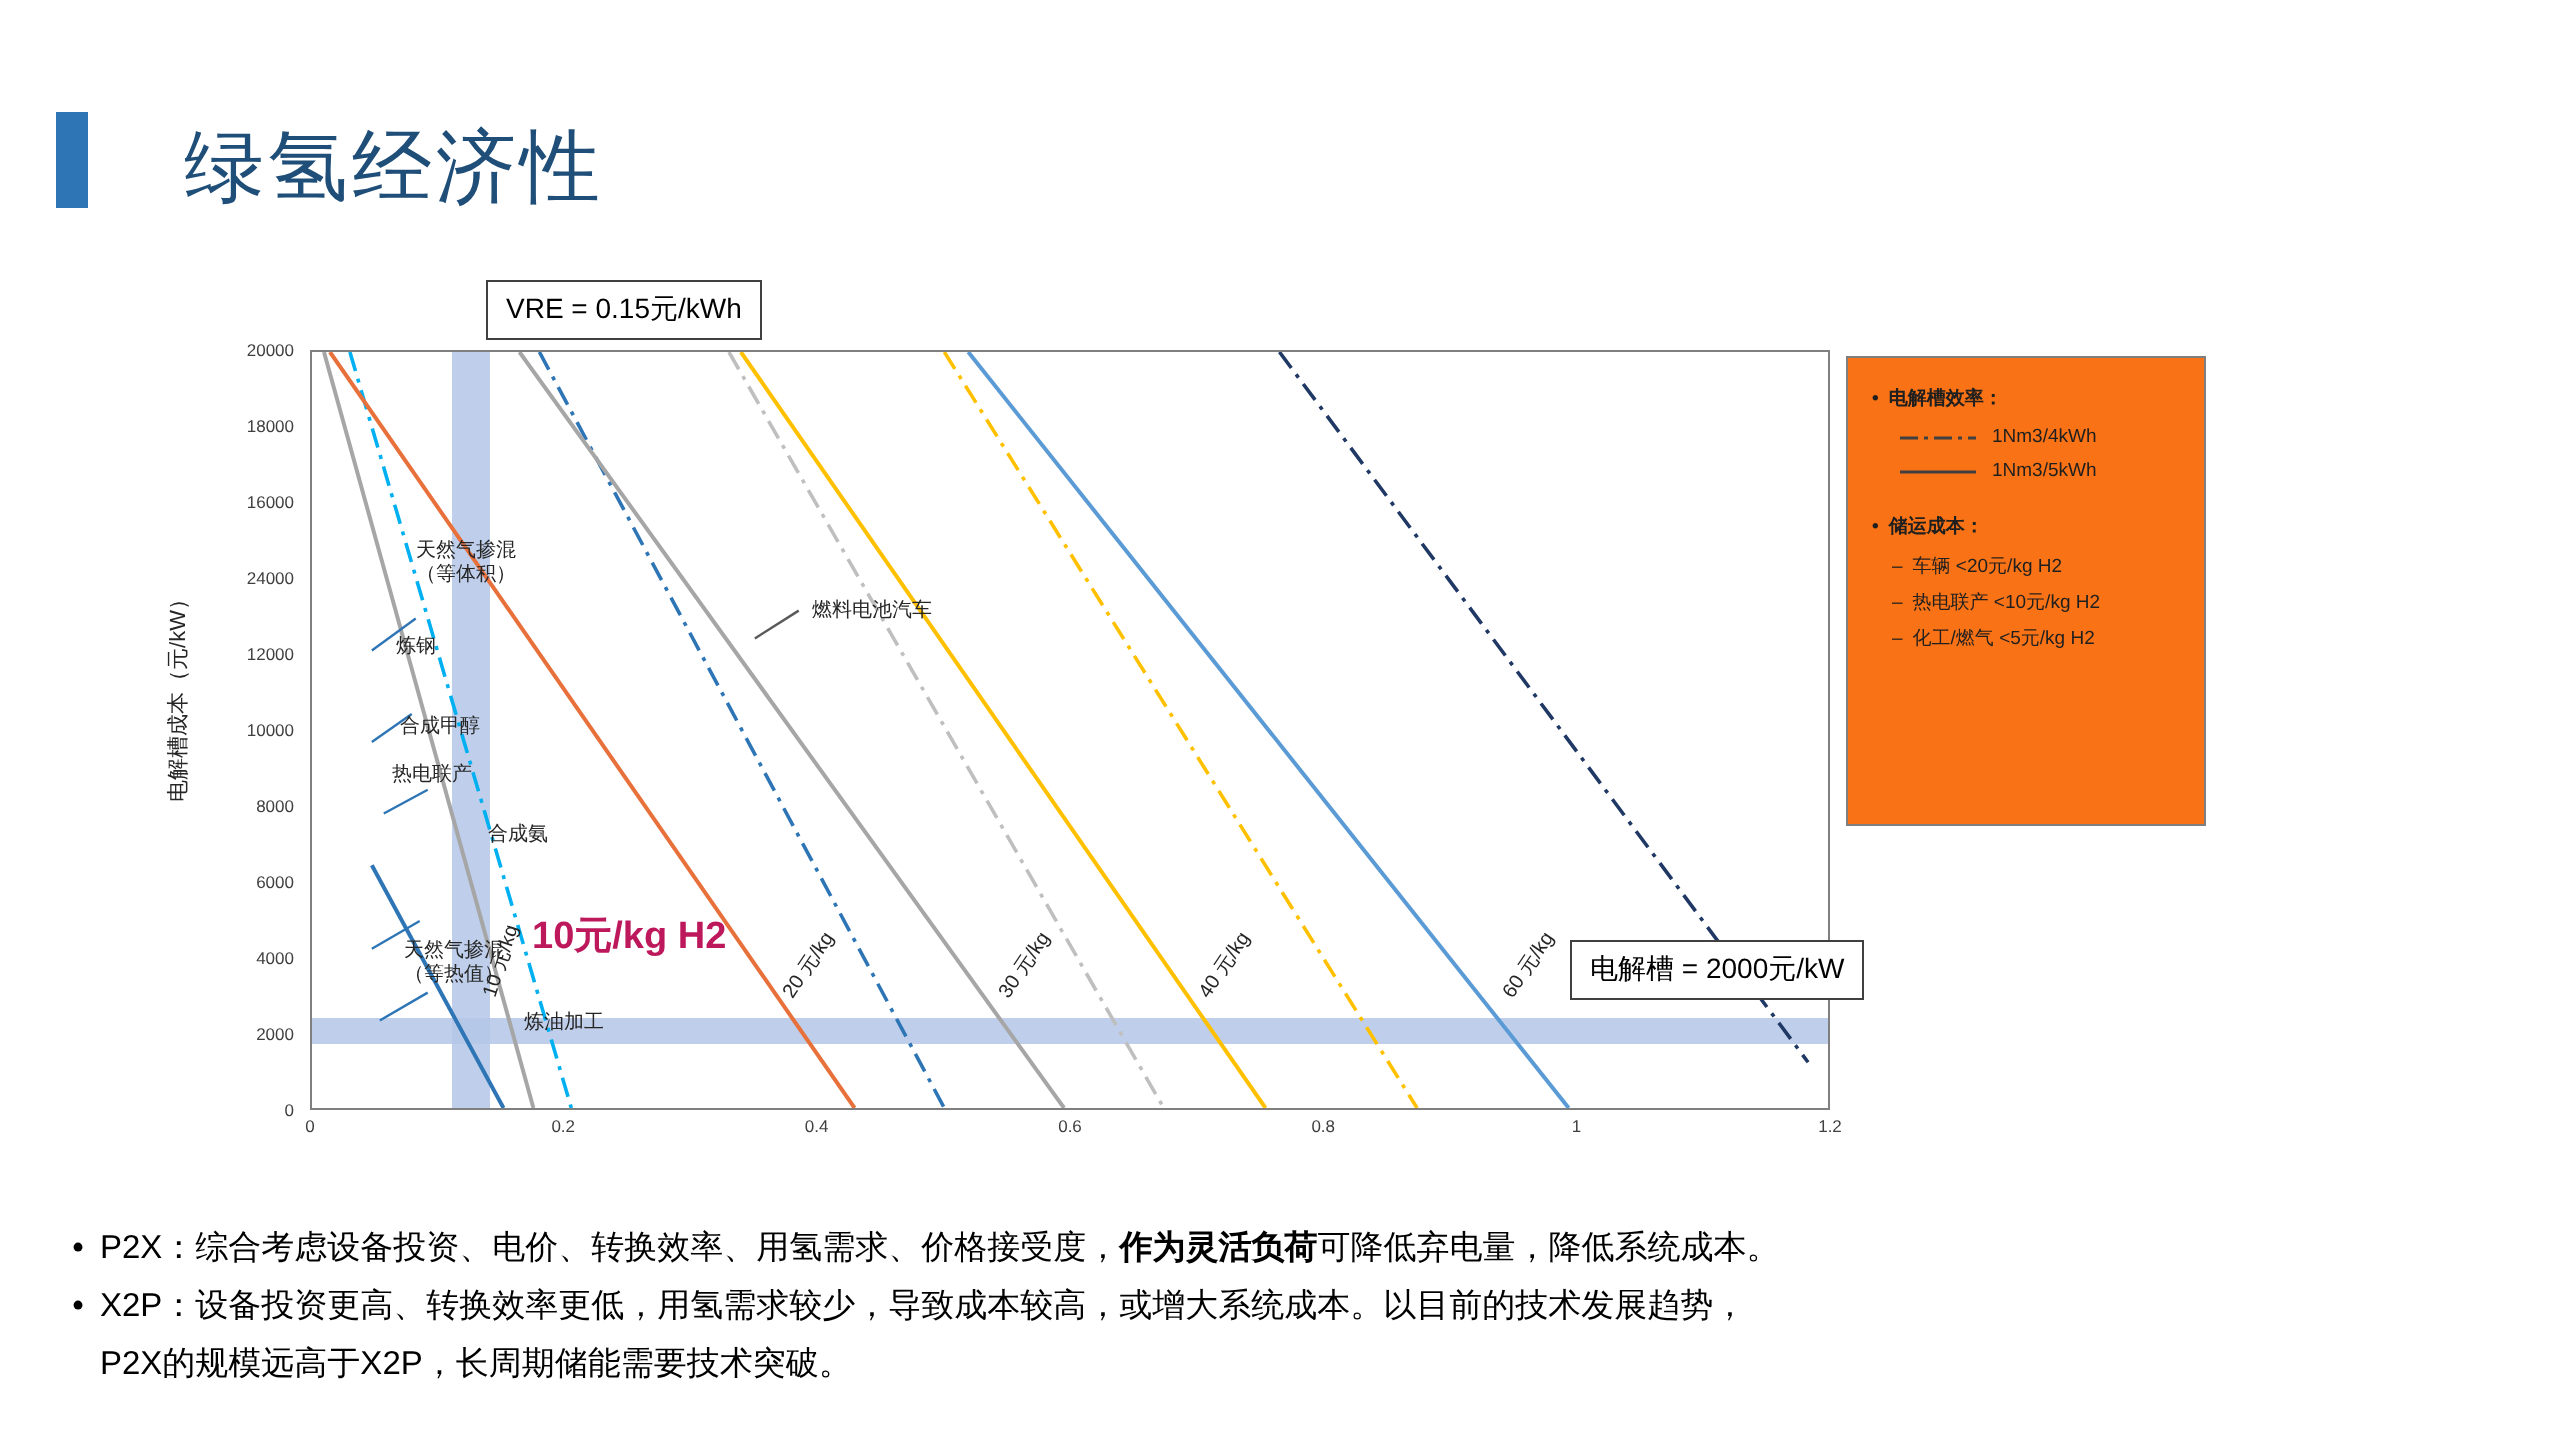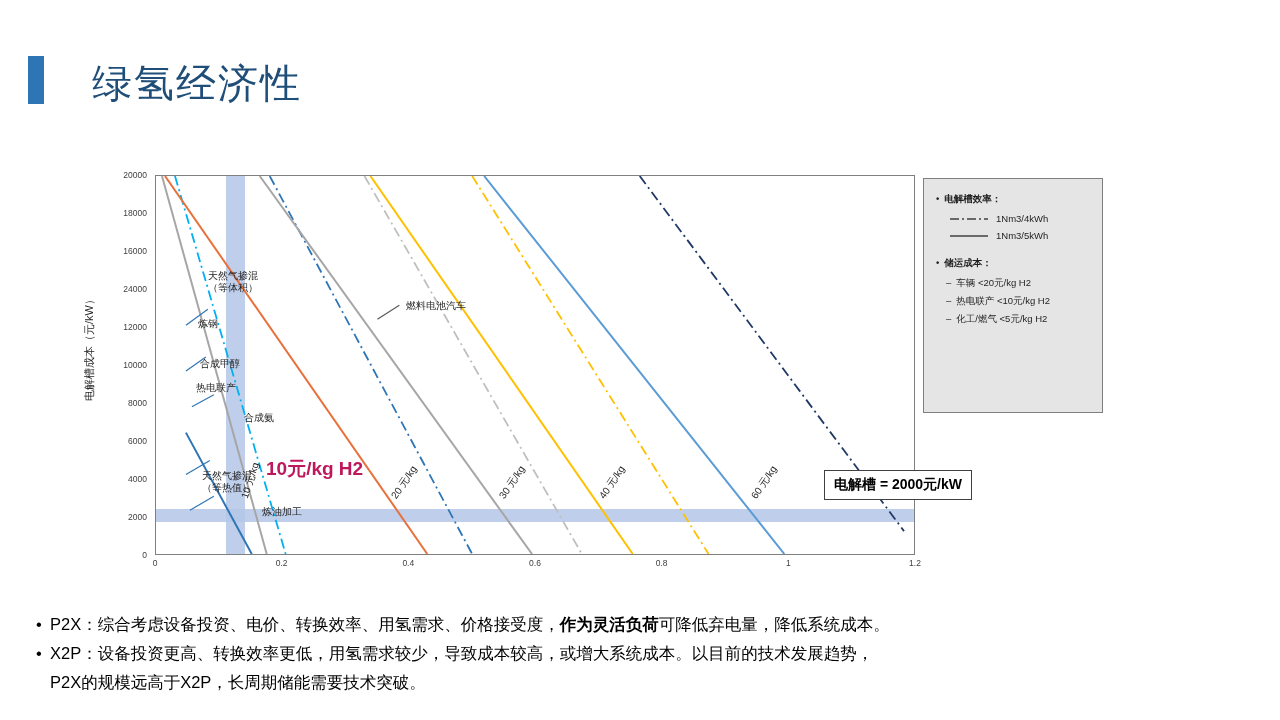--- a/index.html
+++ b/index.html
@@ -52,26 +52,26 @@
     position:absolute; left:60px; width:760px; top:432px; text-align:center;
     font-size:11px; color:#262626;
   }
 
   
   .callout {
     position:absolute; background:#ffffff; border:1px solid #404040;
     font-size:14px; color:#000; padding:5px 9px; white-space:nowrap;
   }
   .vre-box { left:148px; top:0px; }
-  .ely-box { left:729px; top:330px;font-weight:bold; }
+  .ely-box { left:690px; top:330px; }
 
   
   .legend {
     position:absolute; left:828px; top:38px; width:180px; height:235px;
-    border:1px solid #7f7f7f; background:#e5e5e5; box-sizing:border-box;
+    border:1px solid #7f7f7f; background:#f97316; box-sizing:border-box;
     padding:14px 10px 10px 12px; font-size:9.5px; color:#1F1F1F;
   }
   .legend .hdr { font-weight:bold; margin-bottom:7px; }
   .legend .bullet:before { content:"\2022"; margin-right:5px; }
   .legend .row { display:flex; align-items:center; margin:4px 0 6px 14px; }
   .legend .row .lbl { margin-left:8px; }
   .legend .sub { margin:5px 0 5px 10px; }
   .legend .sub:before { content:"\2013"; margin-right:5px; }
   .legend .gap { height:10px; }
   svg.swatch { width:38px; height:8px; flex:0 0 38px; }
@@ -171,20 +171,21 @@
   <div class="x-ticks">
     <span style="left:0%">0</span>
     <span style="left:16.66%">0.2</span>
     <span style="left:33.33%">0.4</span>
     <span style="left:50%">0.6</span>
     <span style="left:66.66%">0.8</span>
     <span style="left:83.33%">1</span>
     <span style="left:100%">1.2</span>
   </div>
 
+  <div class="callout vre-box">VRE = 0.15元/kWh</div>
   <div class="callout ely-box">电解槽 = 2000元/kW</div>
 
   <div class="legend">
     <div class="hdr bullet">电解槽效率：</div>
 
     <div class="row">
       <svg class="swatch">
         <line x1="0" y1="4" x2="38" y2="4" stroke="#404040" stroke-width="1.6" stroke-dasharray="9 3 2 3"></line>
       </svg>
       <span class="lbl">1Nm3/4kWh</span>

